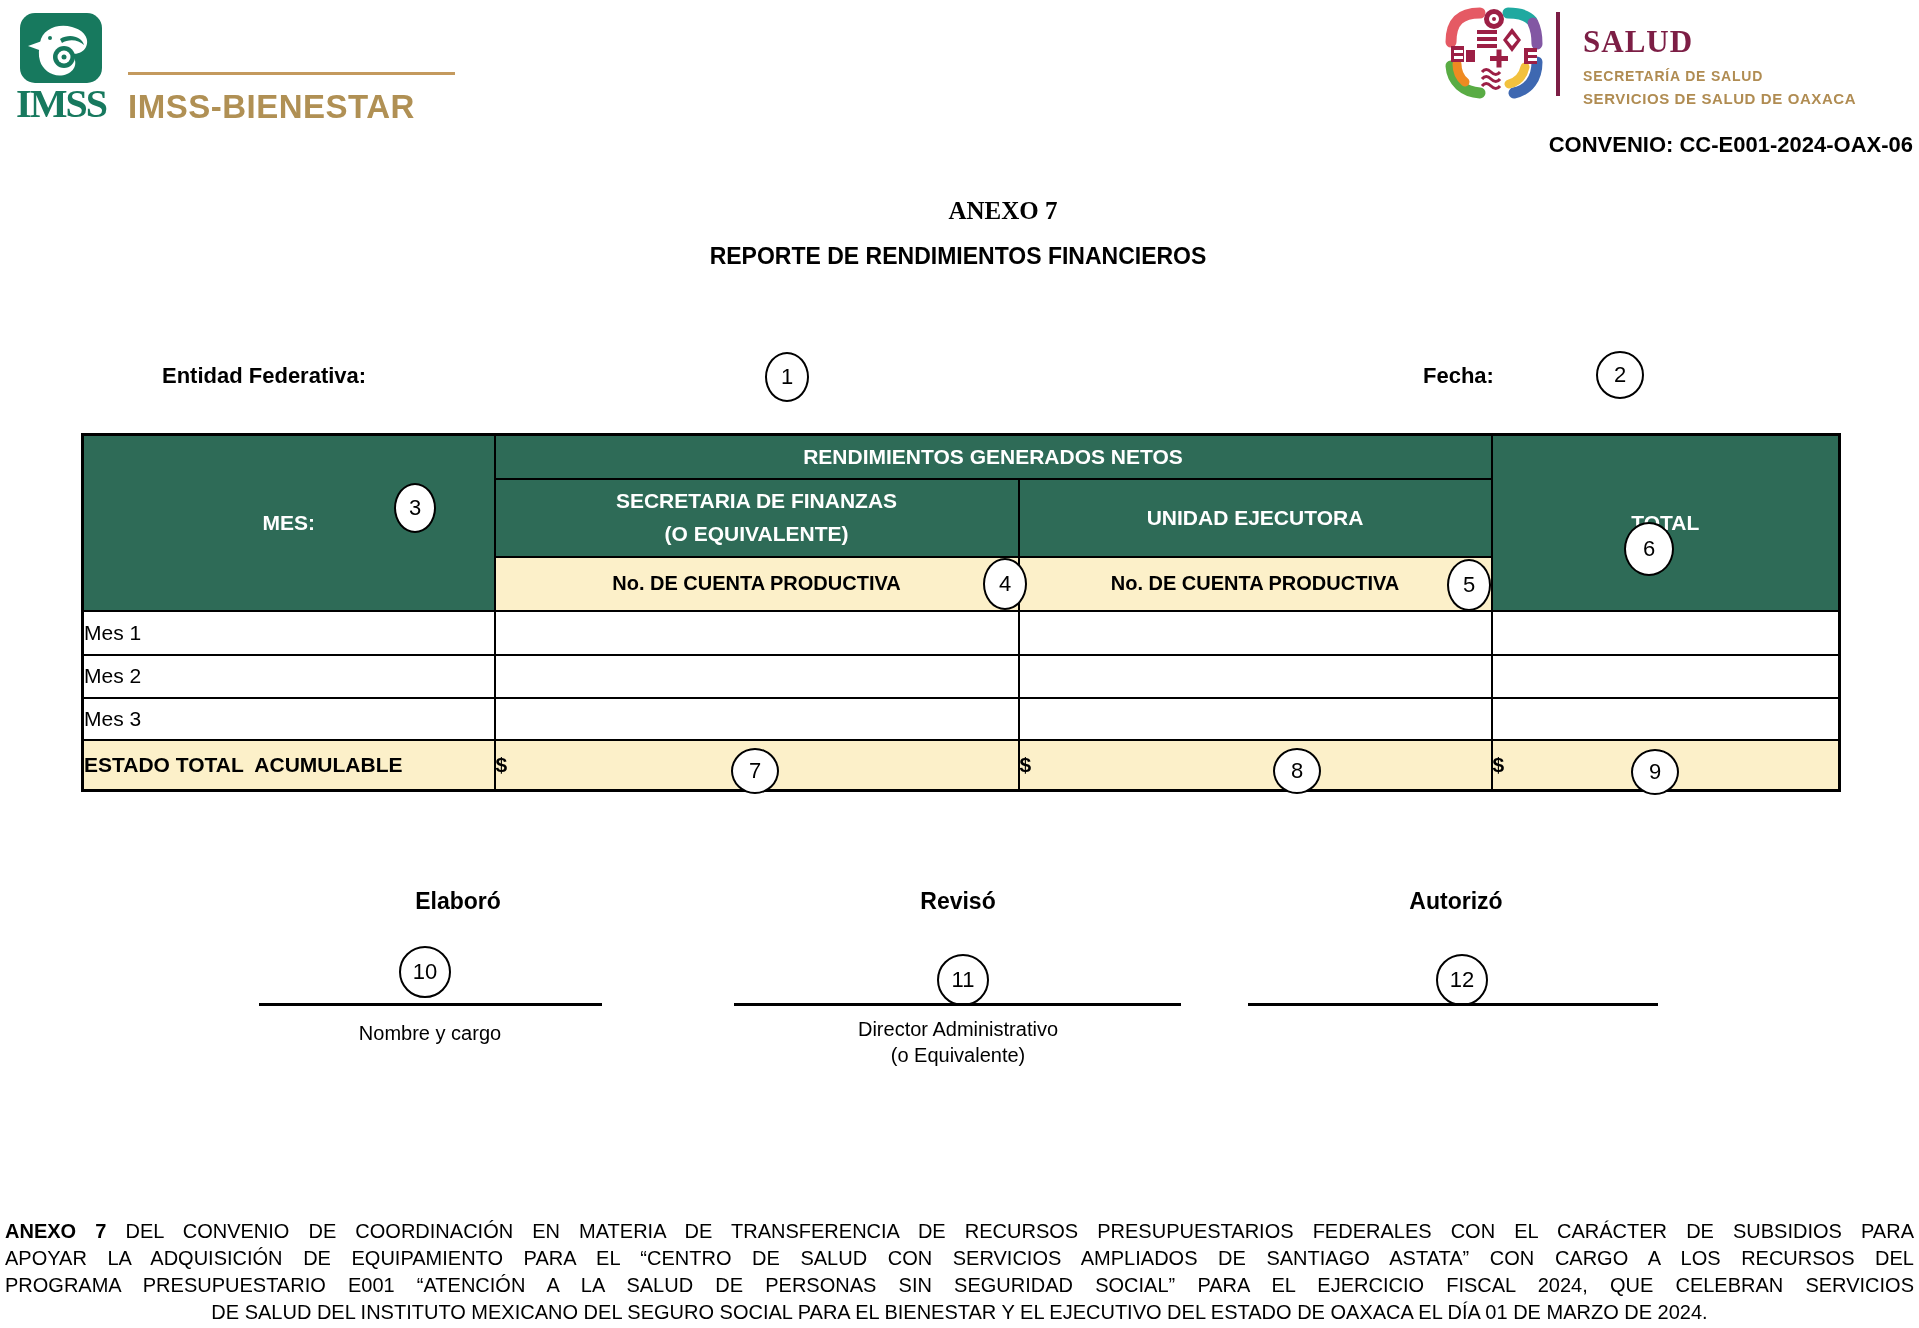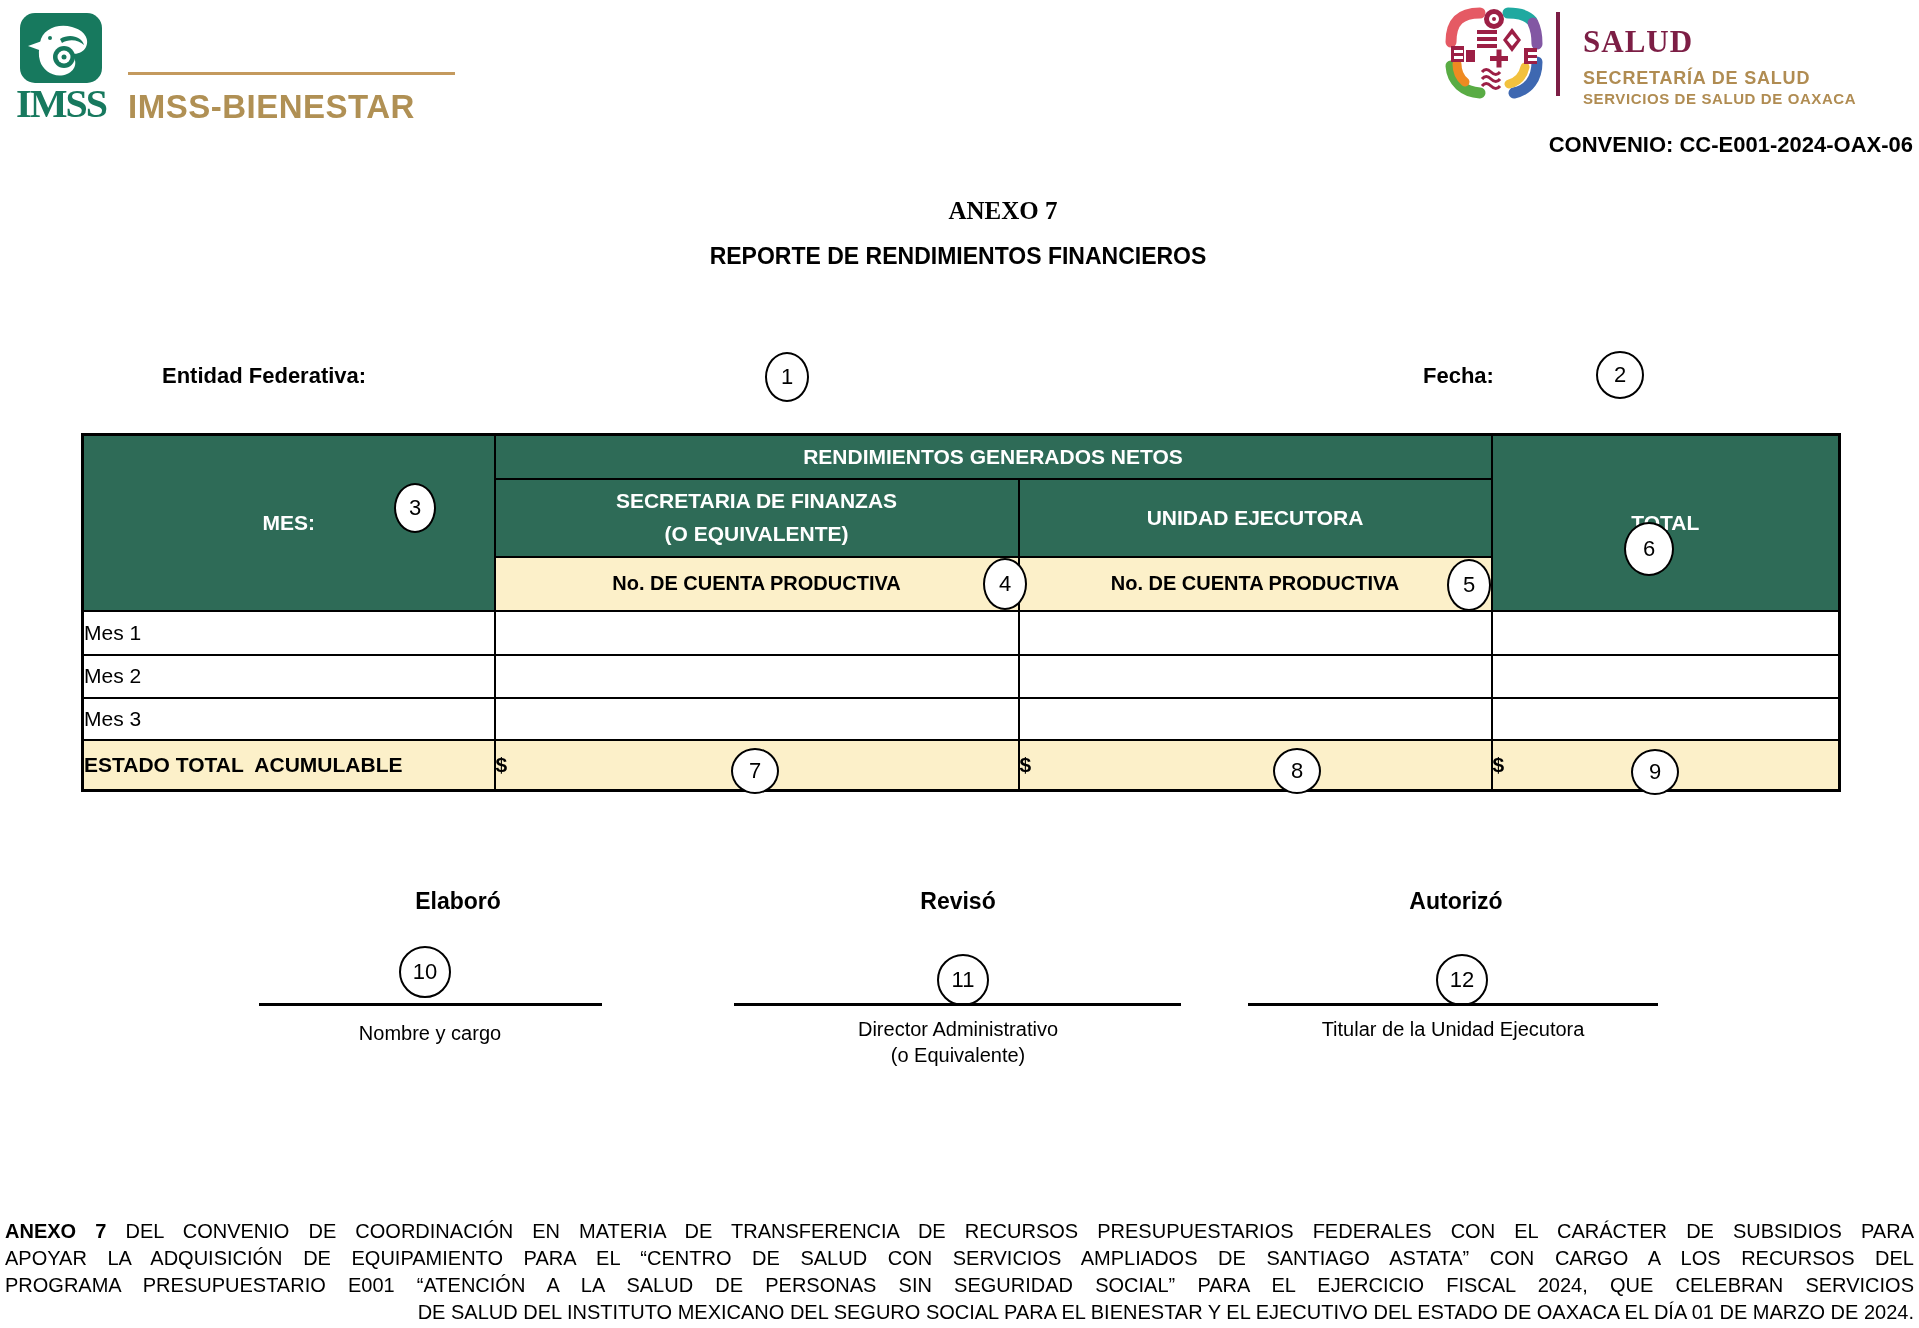--- a/index.html
+++ b/index.html
@@ -12,21 +12,21 @@
              font-family:"Liberation Serif",serif;font-weight:bold;font-size:40px;
              letter-spacing:-2px;color:#17795E;line-height:1;}
   .gold-line{position:absolute;left:128px;top:72px;width:327px;height:3px;background:#C49A5E;}
   .srv-salud{position:absolute;left:128px;top:33px;font-size:30px;letter-spacing:1px;color:#B9945A;}
   .imss-bien{position:absolute;left:128px;top:88px;font-size:33px;font-weight:bold;letter-spacing:.5px;color:#B09054;}
 
   
   .maroon-divider{position:absolute;left:1556px;top:12px;width:4px;height:84px;background:#7C1E45;}
   .salud-word{position:absolute;left:1583px;top:26px;font-family:"Liberation Serif",serif;
               font-weight:bold;font-size:31px;color:#7C1E45;letter-spacing:1px;line-height:1;}
-  .salud-sub1{position:absolute;left:1583px;top:68px;font-size:18px;font-weight:bold;letter-spacing:.8px;color:#B08C52;}
+  .salud-sub1{position:absolute;left:1583px;top:68px;font-size:14px;font-weight:bold;letter-spacing:.8px;color:#B08C52;}
   .salud-sub2{position:absolute;left:1583px;top:90px;font-size:15px;font-weight:bold;letter-spacing:.6px;color:#B08C52;}
   .convenio{position:absolute;right:6px;top:132px;font-size:22px;font-weight:bold;color:#000;}
 
   
   .anexo-title{position:absolute;left:903px;top:197px;width:200px;text-align:center;
                font-family:"Liberation Serif",serif;font-weight:bold;font-size:25px;}
   .report-title{position:absolute;left:708px;top:243px;width:500px;text-align:center;
                 font-weight:bold;font-size:23px;}
 
   
@@ -52,21 +52,21 @@
         font-size:22px;color:#000;box-sizing:border-box;line-height:1;}
 
   
   .sig-title{position:absolute;width:300px;text-align:center;font-size:23px;font-weight:bold;}
   .sig-line{position:absolute;height:0;border-top:3px solid #000;}
   .sig-cap{position:absolute;text-align:center;font-size:20px;line-height:26px;}
 
   
   .footnote{position:absolute;left:5px;top:1218px;width:1909px;font-size:20px;line-height:27px;color:#000;}
   .fn-line{text-align:justify;text-align-last:justify;}
-  .fn-last{text-align:right;}
+  .fn-last{text-align:center;}
 </style>
 </head>
 <body>
 
 <div class="page">
 
   <div class="abs" style="left:0;top:0;width:520px;height:135px;">
     <svg class="abs" style="left:20px;top:13px;" width="82" height="70" viewBox="0 0 82 70">
       <rect x="0" y="0" width="82" height="70" rx="15" fill="#17795E"></rect>
       <path d="M20 30 C22 16 38 10 52 14 C64 17 70 26 66 34 C63 40 56 42 50 40 C58 46 57 57 47 61 C35 66 23 58 20 48 C18 42 19 36 20 30 Z" fill="#ffffff"></path>
@@ -225,21 +225,20 @@
   <div class="sig-line" style="left:1248px;top:1003px;width:410px;"></div>
 
   <div class="sig-cap" style="left:280px;top:1020px;width:300px;">
     <div>Nombre y cargo</div>
   </div>
   <div class="sig-cap" style="left:758px;top:1016px;width:400px;">
     <div>Director Administrativo</div>
     <div>(o Equivalente)</div>
   </div>
   <div class="sig-cap" style="left:1253px;top:1016px;width:400px;">
-    <div>Titular de la Unidad Ejecutora</div>
   </div>
 
   <div class="footnote">
     <div class="fn-line"><b>ANEXO 7</b><span> DEL CONVENIO DE COORDINACIÓN EN MATERIA DE TRANSFERENCIA DE RECURSOS PRESUPUESTARIOS FEDERALES CON EL CARÁCTER DE SUBSIDIOS PARA</span></div>
     <div class="fn-line">APOYAR LA ADQUISICIÓN DE EQUIPAMIENTO PARA EL “CENTRO DE SALUD CON SERVICIOS AMPLIADOS DE SANTIAGO ASTATA” CON CARGO A LOS RECURSOS DEL</div>
     <div class="fn-line">PROGRAMA PRESUPUESTARIO E001 “ATENCIÓN A LA SALUD DE PERSONAS SIN SEGURIDAD SOCIAL” PARA EL EJERCICIO FISCAL 2024, QUE CELEBRAN SERVICIOS</div>
     <div class="fn-last">DE SALUD DEL INSTITUTO MEXICANO DEL SEGURO SOCIAL PARA EL BIENESTAR Y EL EJECUTIVO DEL ESTADO DE OAXACA EL DÍA 01 DE MARZO DE 2024.</div>
   </div>
 
 </div>

